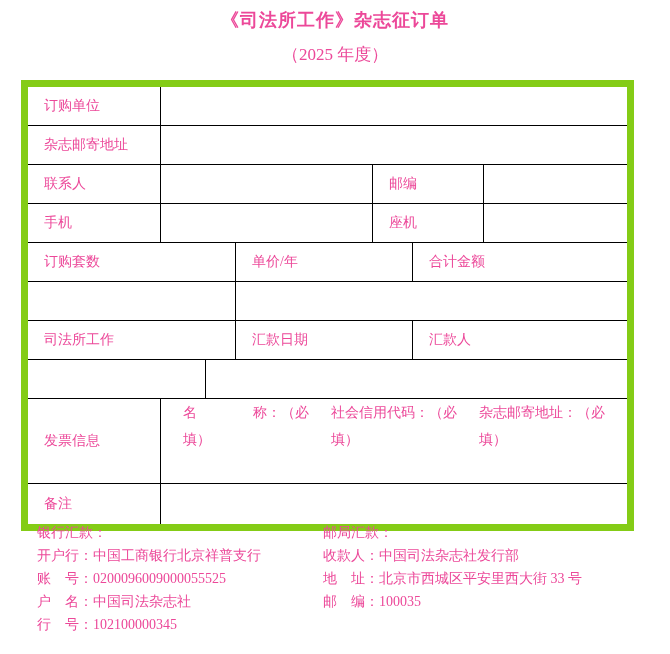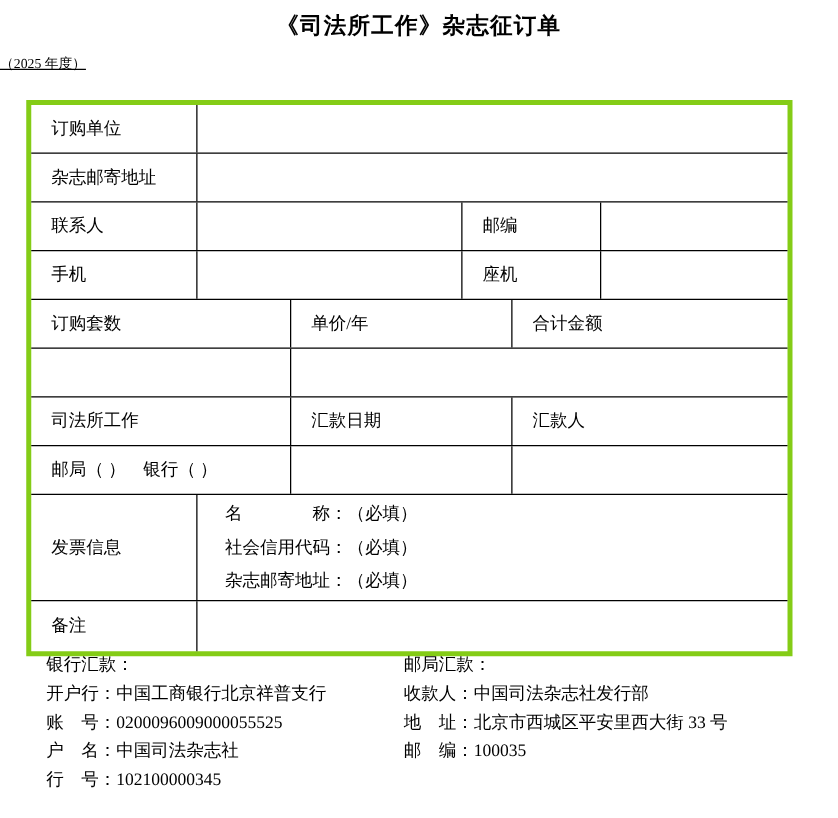--- a/index.html
+++ b/index.html
@@ -2,41 +2,41 @@
 <html><head>
   <meta charset="utf-8">
   <style>
     html, body { margin: 0; padding: 0; background: #fff; }
     .page {
       position: relative;
       width: 670px;
       height: 654px;
       background: #ffffff;
       font-family: "Liberation Serif", "DejaVu Serif", serif;
-      color: #000000;
+      color: #ec4899;
       overflow: hidden;
     }
     .title {
       padding-top: 8px;
       text-align: center;
       font-size: 18px;
       font-weight: bold;
       letter-spacing: 1px;
     }
     .subtitle {
       margin-top: 11px;
-      font-size: 11px;
-      text-decoration: underline;
+      text-align: center;
+      font-size: 17px;
     }
     .form-table {
       position: absolute;
       left: 21px;
       top: 80px;
       width: 613px;
-      border: 4px solid #84cc16;
+      border: 7px solid #84cc16;
       box-sizing: border-box;
       background: #fff;
     }
     .row { display: flex; border-top: 1px solid #000; }
     .row:first-child { border-top: none; }
     .h38 { height: 38px; }
     .h84 { height: 84px; }
     .h40 { height: 40px; }
     .cell {
       border-left: 1px solid #000;
@@ -48,21 +48,21 @@
       overflow: hidden;
     }
     .cell:first-child { border-left: none; }
     .w132 { width: 132px; flex: 0 0 132px; }
     .w212 { width: 212px; flex: 0 0 212px; }
     .w111 { width: 111px; flex: 0 0 111px; text-align: center; }
     .w207 { width: 207px; flex: 0 0 207px; }
     .w177 { width: 177px; flex: 0 0 177px; }
     .grow { flex: 1 1 auto; }
     .invoice-cell {
-      flex-direction: column;
+      flex-direction: row;
       align-items: flex-start;
       justify-content: center;
       padding-left: 22px;
       line-height: 27px;
     }
     .footer-col {
       position: absolute;
       top: 521px;
       font-size: 14px;
       line-height: 23px;
@@ -116,21 +116,20 @@
       <div class="cell grow"></div>
     </div>
 
     <div class="row h38">
       <div class="cell w207">司法所工作</div>
       <div class="cell w177">汇款日期</div>
       <div class="cell grow">汇款人</div>
     </div>
 
     <div class="row h38">
-      <div class="cell w207">邮局（ ）　银行（ ）</div>
       <div class="cell w177"></div>
       <div class="cell grow"></div>
     </div>
 
     <div class="row h84">
       <div class="cell w132">发票信息</div>
       <div class="cell grow invoice-cell">
         <div>名　　　　称：（必填）</div>
         <div>社会信用代码：（必填）</div>
         <div>杂志邮寄地址：（必填）</div>

